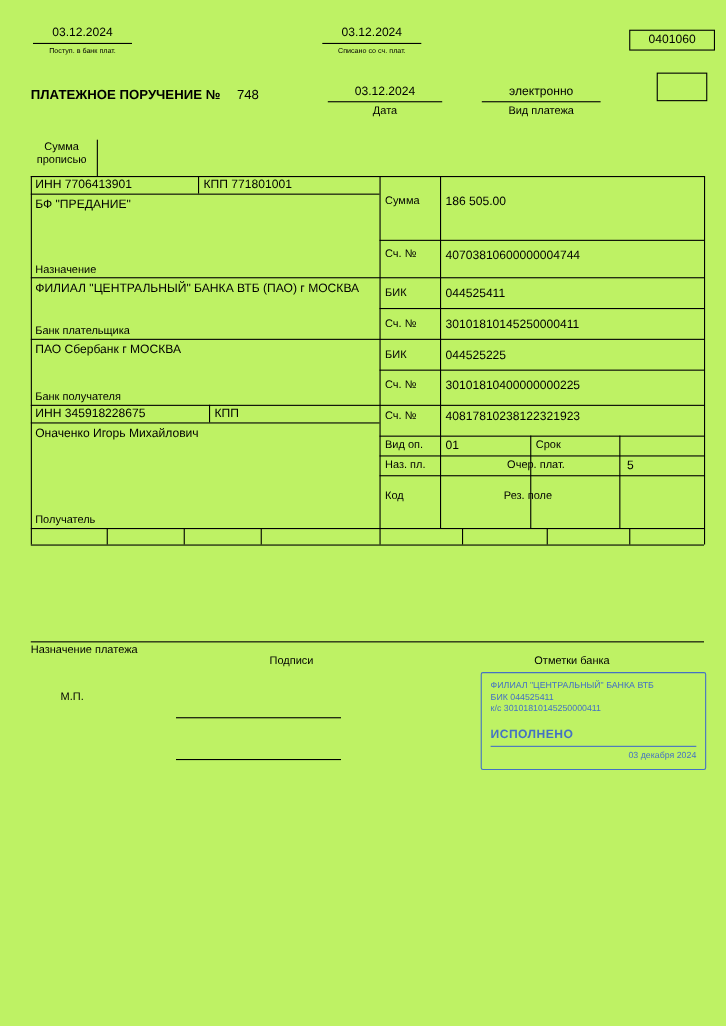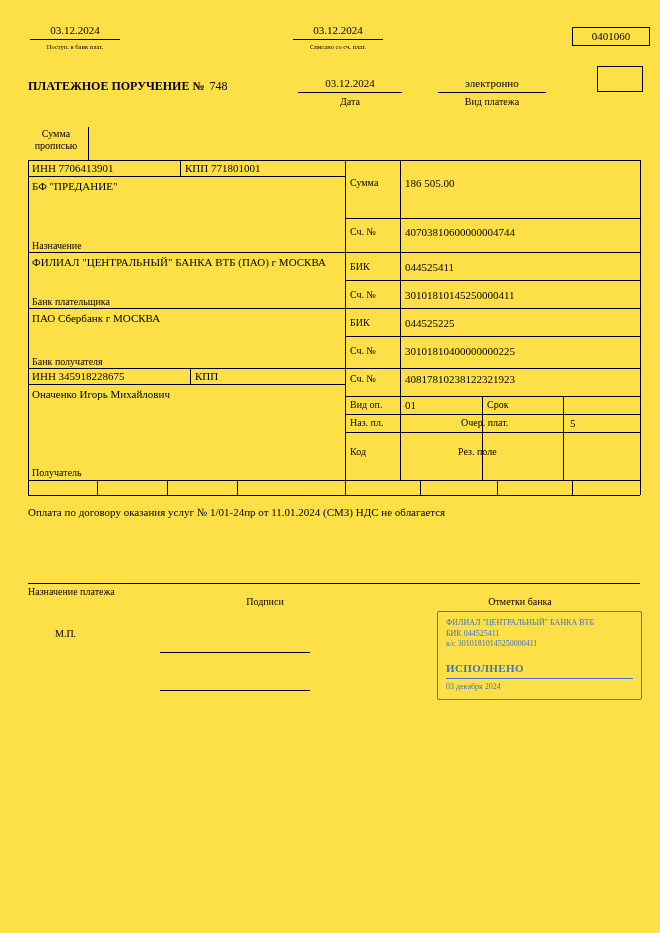--- a/index.html
+++ b/index.html
@@ -1,46 +1,46 @@
 <!DOCTYPE html>
 <html style="--stamp: #4472c4;"><head>
 <meta charset="utf-8">
 <style>
   html,body{margin:0;padding:0;background:#ffffff;}
-  .page{position:relative;width:660px;height:933px;background:#fde047;color:#000;
-        font-family:Liberation Serif, serif;overflow:hidden;}
+  .page{position:relative;width:660px;height:933px;background:#bef264;color:#000;
+        font-family:Liberation Sans, sans-serif;overflow:hidden;}
   .abs{position:absolute;}
   .hl{position:absolute;height:0;border-top:1px solid #000;}
   .vl{position:absolute;width:0;border-left:1px solid #000;}
   .val{font-size:11px;white-space:nowrap;}
   .lbl{font-size:10px;white-space:nowrap;text-align:center;}
   .tiny{font-size:6.5px;white-space:nowrap;}
   .c{text-align:center;}
   .b{font-weight:bold;}
   .ul{border-bottom:1px solid #000;}
   .stamp{position:absolute;left:437px;top:611px;width:205px;height:89px;box-sizing:border-box;
          border:1px solid var(--stamp,#4472c4);border-radius:2px;color:var(--stamp,#4472c4);
          padding:6px 8px 4px 8px;}
   .s-line{font-size:8px;line-height:10.5px;white-space:nowrap;}
   .s-status{font-size:11px;font-weight:bold;margin-top:12px;letter-spacing:.4px;}
-  .s-date{font-size:8px;margin-top:4px;border-top:1px solid var(--stamp,#4472c4);padding-top:3px;}
+  .s-date{font-size:8px;margin-top:4px;border-top:1px solid var(--stamp,#4472c4);padding-top:3px;text-align:right;}
 </style>
 </head>
 <body>
 
 <div class="page">
 
   <div class="abs c val ul" style="left:30px;top:24px;width:90px;padding-bottom:3px">03.12.2024</div>
   <div class="abs c tiny" style="left:30px;top:43px;width:90px">Поступ. в банк плат.</div>
   <div class="abs c val ul" style="left:293px;top:24px;width:90px;padding-bottom:3px">03.12.2024</div>
   <div class="abs c tiny" style="left:293px;top:43px;width:90px">Списано со сч. плат.</div>
   <div class="abs c val" style="left:572px;top:27px;width:76px;height:17px;line-height:16px;border:1px solid #000">0401060</div>
 
   <div class="abs" style="left:28px;top:79px;font-size:12px;white-space:nowrap">
-    <span class="b">ПЛАТЕЖНОЕ ПОРУЧЕНИЕ №</span><span style="margin-left:5px">748</span>
+    <span class="b">ПЛАТЕЖНОЕ ПОРУЧЕНИЕ №</span><span style="margin-left:15px">748</span>
   </div>
   <div class="abs c val ul" style="left:298px;top:77px;width:104px;padding-bottom:3px">03.12.2024</div>
   <div class="abs c lbl" style="left:298px;top:96px;width:104px">Дата</div>
   <div class="abs c val ul" style="left:438px;top:77px;width:108px;padding-bottom:3px">электронно</div>
   <div class="abs c lbl" style="left:438px;top:96px;width:108px">Вид платежа</div>
   <div class="abs" style="left:597px;top:66px;width:44px;height:24px;border:1px solid #000"></div>
 
   <div class="abs lbl" style="left:28px;top:128px;width:56px;line-height:12px;white-space:normal">Сумма прописью</div>
   <div class="vl" style="left:88px;top:127px;height:33px"></div>
 
@@ -106,21 +106,20 @@
 
   <div class="abs lbl" style="left:350px;top:399px">Вид оп.</div>
   <div class="abs val" style="left:405px;top:399px">01</div>
   <div class="abs lbl" style="left:487px;top:399px">Срок</div>
   <div class="abs lbl" style="left:350px;top:417px">Наз. пл.</div>
   <div class="abs lbl" style="left:461px;top:417px">Очер. плат.</div>
   <div class="abs val" style="left:570px;top:417px">5</div>
   <div class="abs lbl" style="left:350px;top:446px">Код</div>
   <div class="abs lbl" style="left:458px;top:446px">Рез. поле</div>
 
-  <div class="abs val" style="left:28px;top:506px">Оплата по договору оказания услуг № 1/01-24пр от 11.01.2024 (СМЗ) НДС не облагается</div>
   <div class="hl" style="left:28px;top:583px;width:612px"></div>
   <div class="abs lbl" style="left:28px;top:586px">Назначение платежа</div>
 
   <div class="abs c lbl" style="left:200px;top:596px;width:130px">Подписи</div>
   <div class="abs c lbl" style="left:455px;top:596px;width:130px">Отметки банка</div>
   <div class="abs lbl" style="left:55px;top:628px">М.П.</div>
   <div class="hl" style="left:160px;top:652px;width:150px"></div>
   <div class="hl" style="left:160px;top:690px;width:150px"></div>
 
   <div class="stamp">

